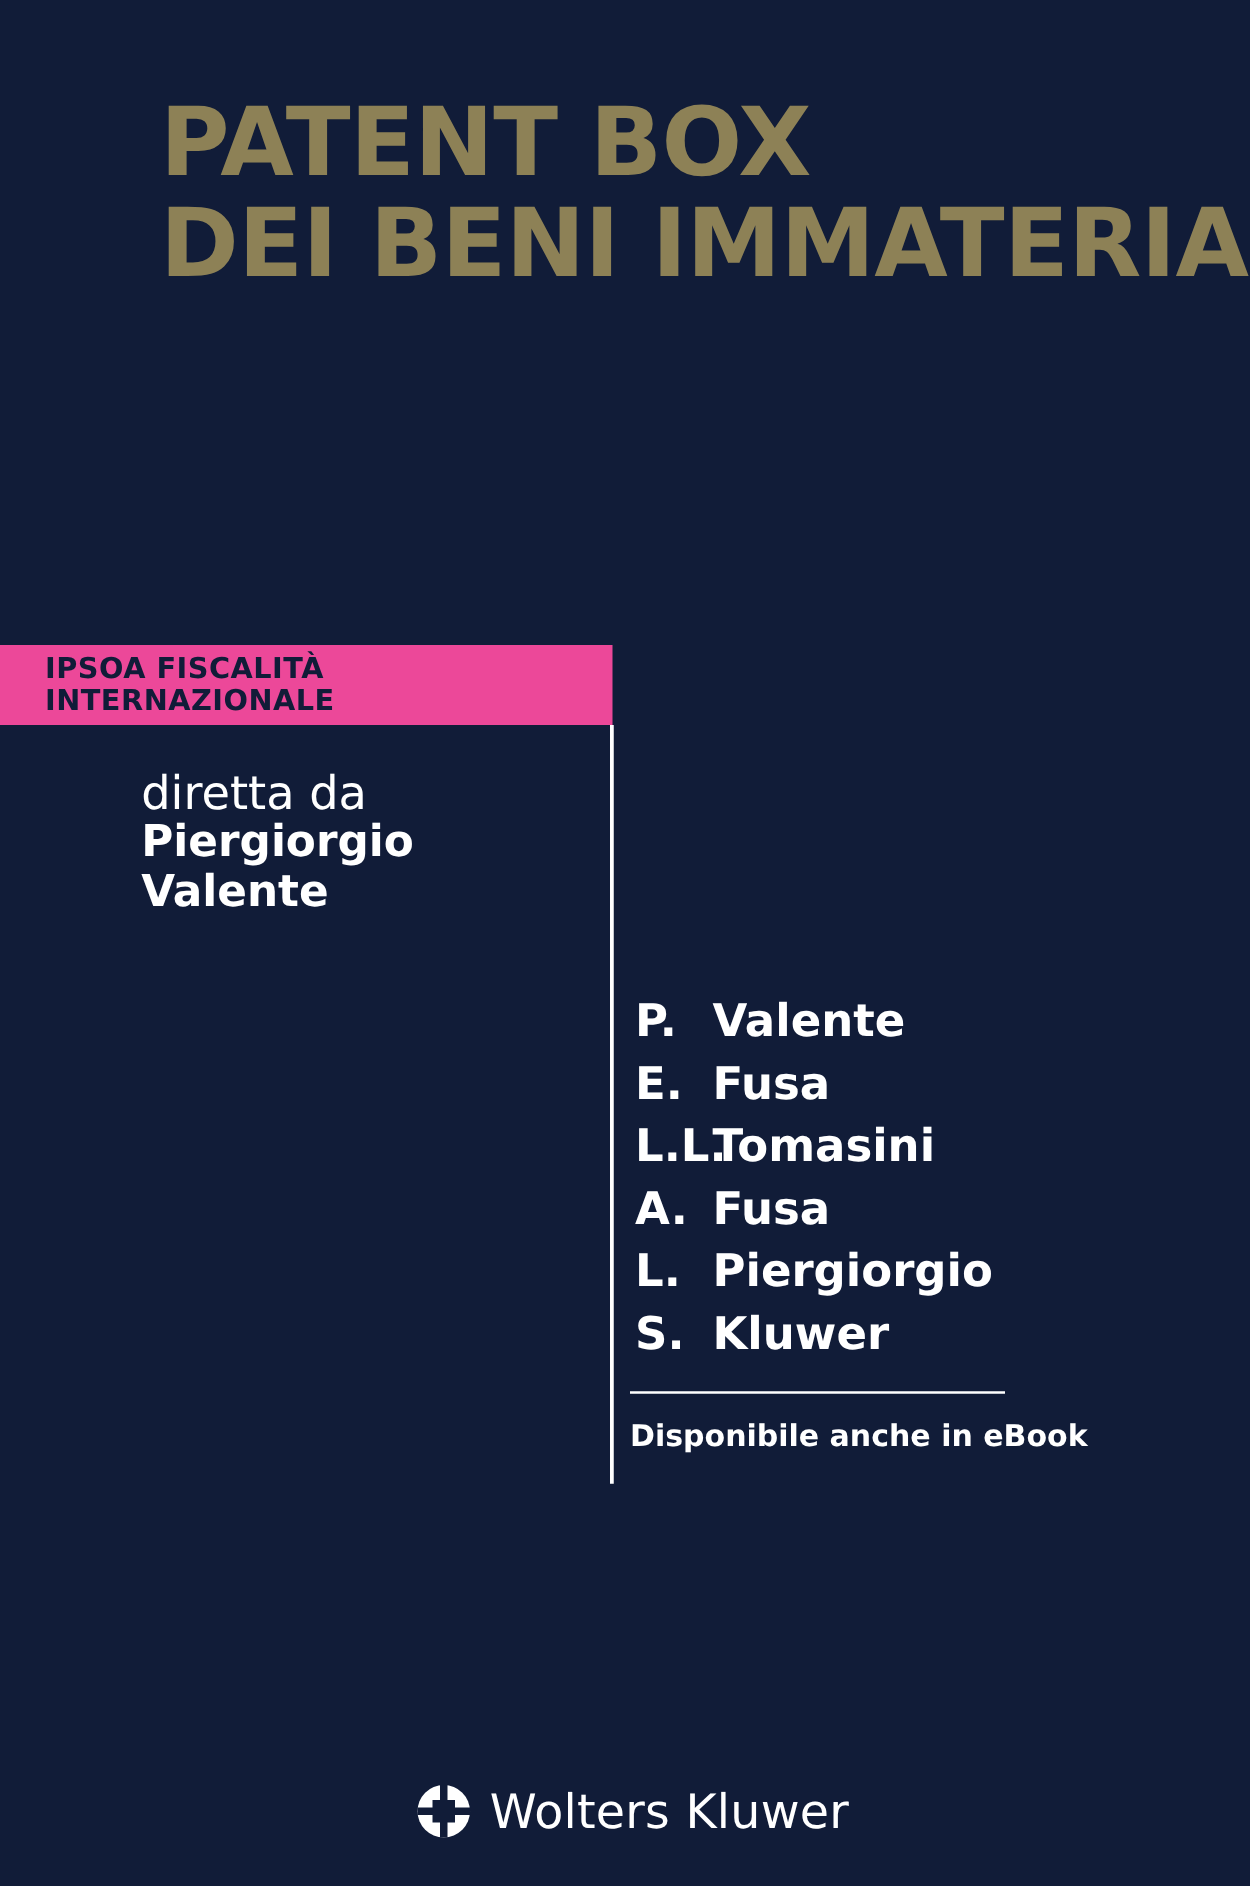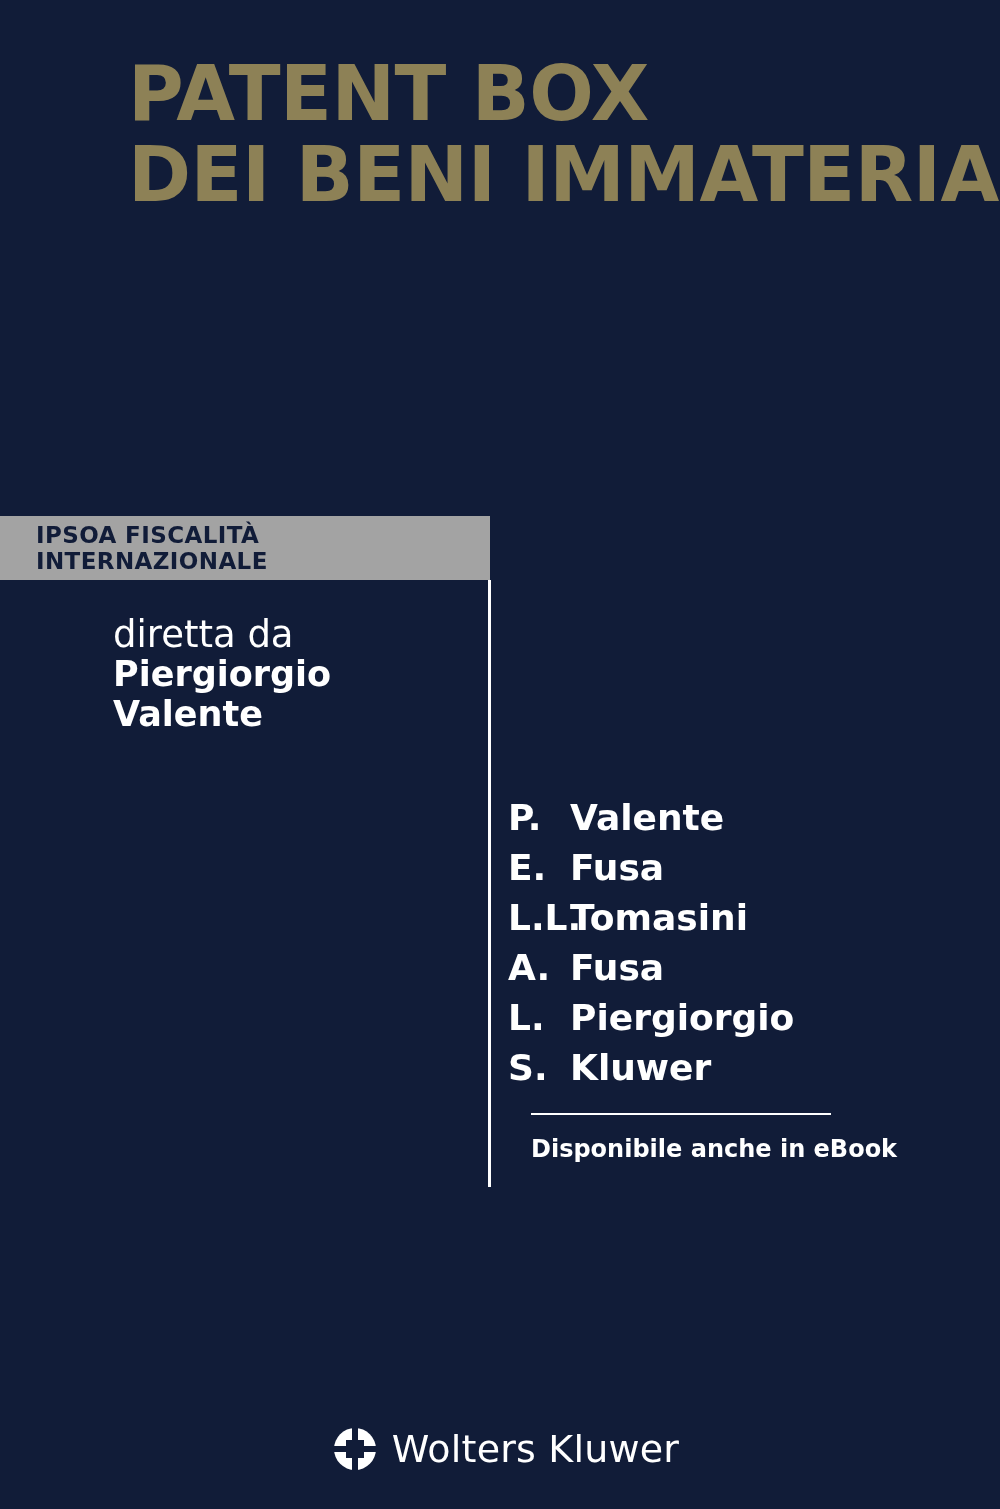--- a/index.html
+++ b/index.html
@@ -15,21 +15,21 @@
     width: 1000px;
     height: 1509px;
     background: #111c38;
     overflow: hidden;
   }
 
   
   .title-block {
     position: absolute;
     left: 128px;
-    top: 56px;
+    top: 76px;
     width: 790px;
   }
   .title-line {
     font-family: "DejaVu Sans", sans-serif;
     font-weight: bold;
     font-size: 76px;
     line-height: 0.99;
     letter-spacing: -0.5px;
     color: #8d8156;
     text-transform: uppercase;
@@ -37,21 +37,21 @@
     white-space: nowrap;
   }
 
   
   .series-band {
     position: absolute;
     left: 0;
     top: 516px;
     width: 490px;
     height: 64px;
-    background: #a3a3a3;
+    background: #ec4899;
     display: flex;
     align-items: center;
   }
   .series-band-text {
     font-family: "DejaVu Sans", sans-serif;
     font-weight: bold;
     font-size: 23px;
     letter-spacing: 0.4px;
     color: #111c38;
     padding-left: 36px;
@@ -125,21 +125,20 @@
     left: 504px;
     top: 1113px;
     width: 300px;
     padding-top: 20px;
     border-top: 2px solid #ffffff;
     color: #ffffff;
     font-family: "DejaVu Sans", sans-serif;
     font-weight: bold;
     font-size: 24px;
     white-space: nowrap;
-    margin-left: 27px;
   }
 
   
   .publisher {
     position: absolute;
     left: 0;
     right: 0;
     bottom: 38px;
     display: flex;
     align-items: center;

